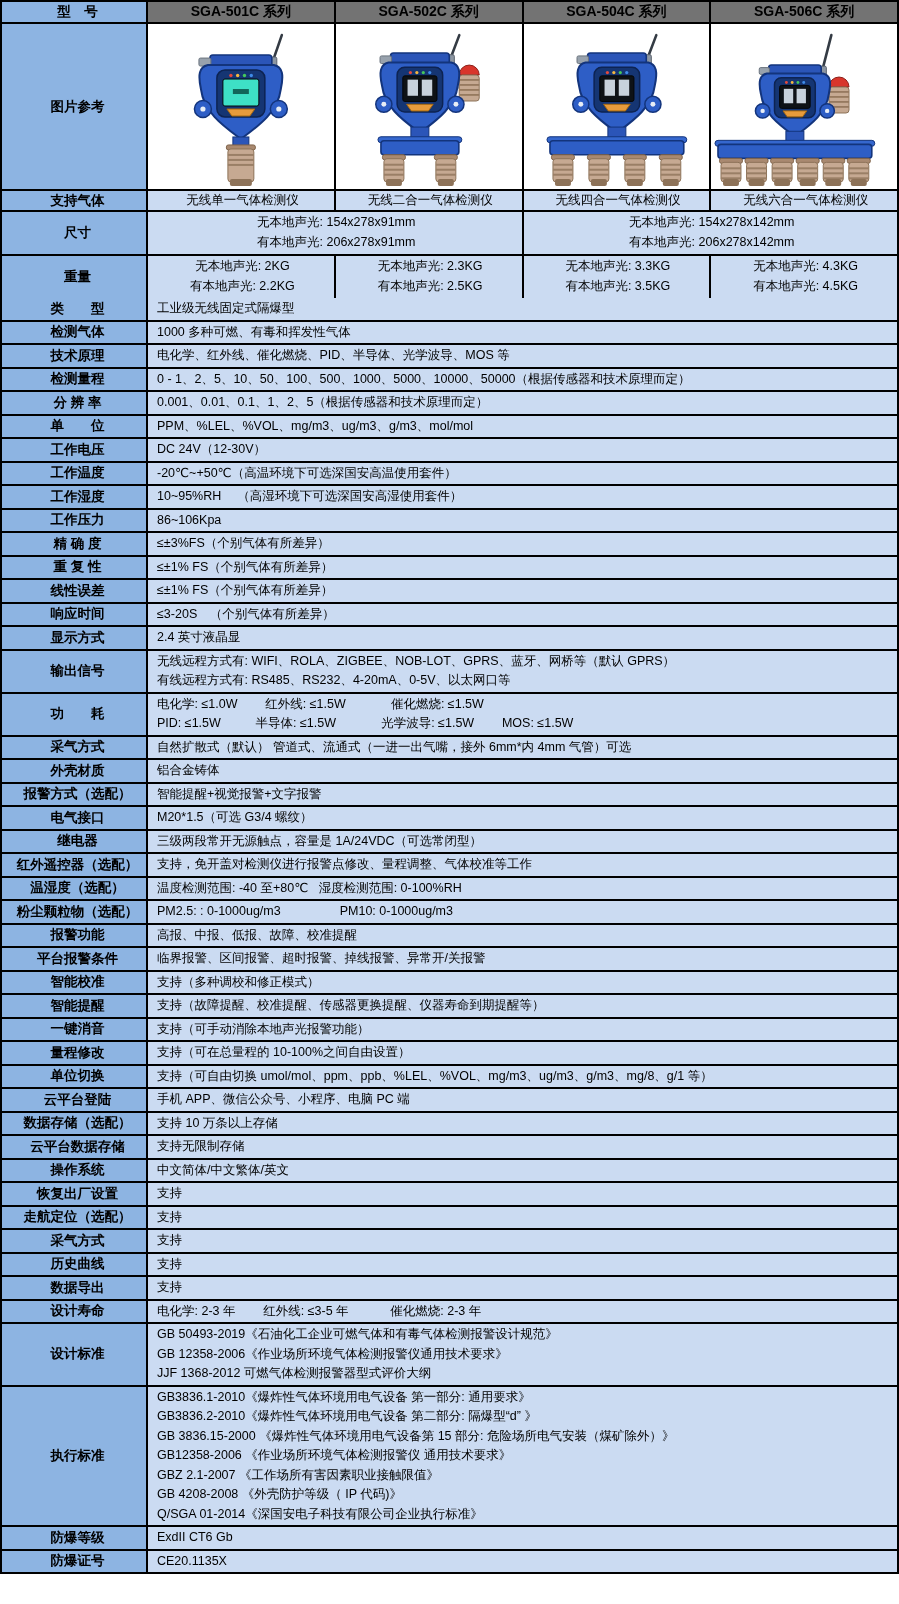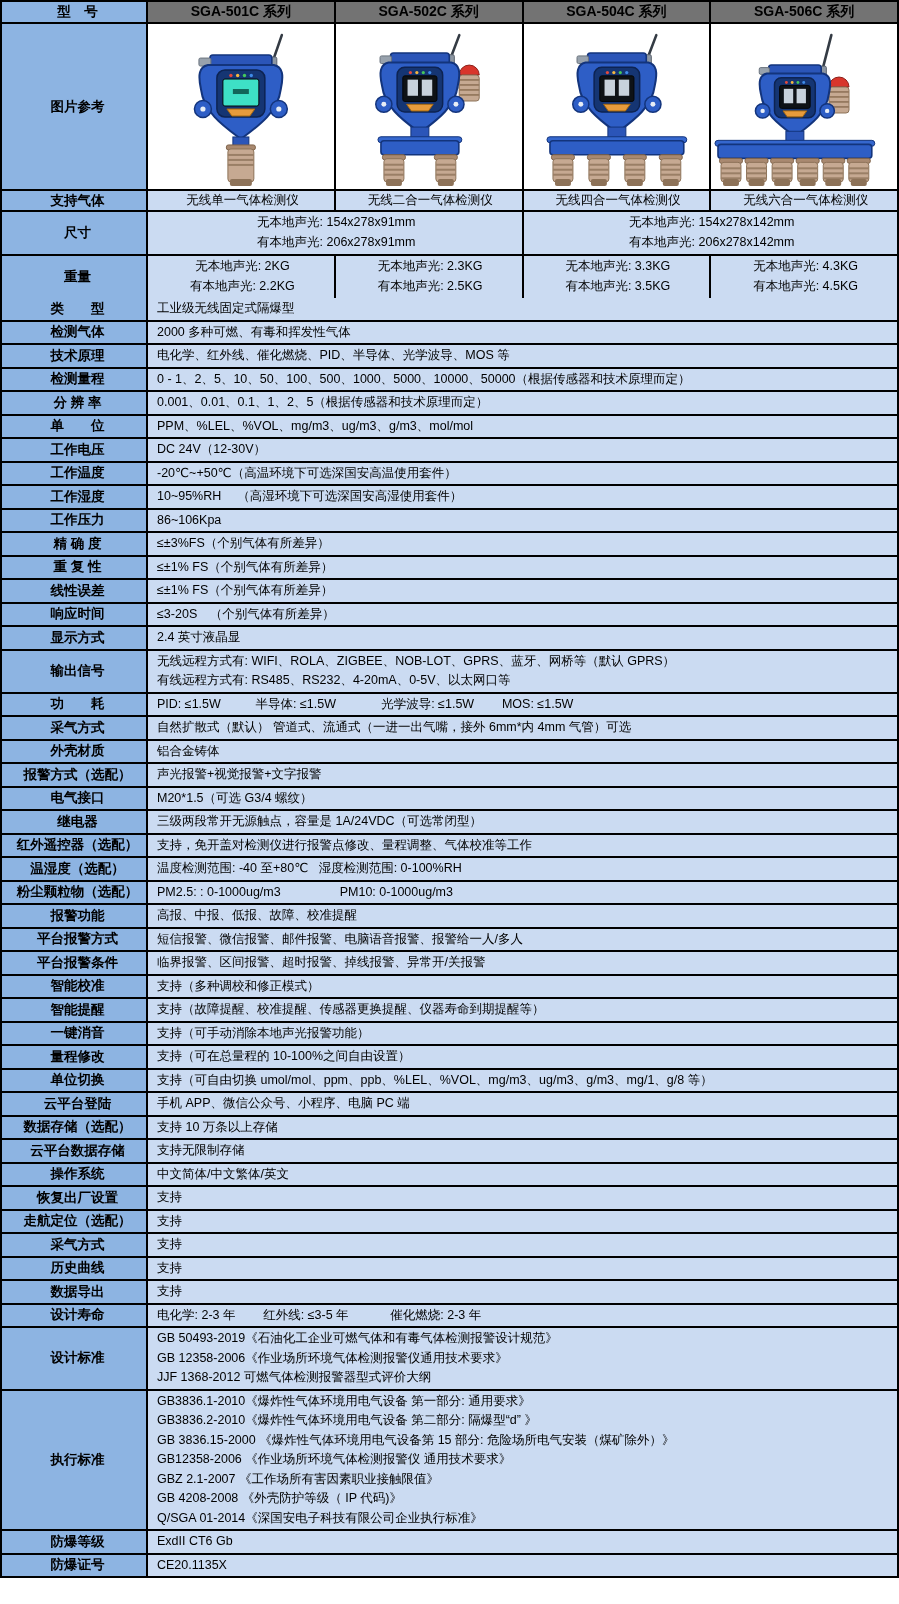--- a/index.html
+++ b/index.html
@@ -277,21 +277,21 @@
   <div class="row spec">
     <div class="c lab">类　　型</div>
     <div class="c val">
           <div class="line">工业级无线固定式隔爆型</div>
         </div>
   </div>
 
   <div class="row spec">
     <div class="c lab">检测气体</div>
     <div class="c val">
-          <div class="line">2000 多种可燃、有毒和挥发性气体</div>
+          <div class="line">1000 多种可燃、有毒和挥发性气体</div>
         </div>
   </div>
 
   <div class="row spec">
     <div class="c lab">技术原理</div>
     <div class="c val">
           <div class="line">电化学、红外线、催化燃烧、PID、半导体、光学波导、MOS 等</div>
         </div>
   </div>
 
@@ -383,20 +383,21 @@
     <div class="c lab">输出信号</div>
     <div class="c val">
           <div class="line">无线远程方式有: WIFI、ROLA、ZIGBEE、NOB-LOT、GPRS、蓝牙、网桥等（默认 GPRS）</div>
           <div class="line">有线远程方式有: RS485、RS232、4-20mA、0-5V、以太网口等</div>
         </div>
   </div>
 
   <div class="row spec">
     <div class="c lab">功　　耗</div>
     <div class="c val">
+          <div class="line">电化学: ≤1.0W        红外线: ≤1.5W             催化燃烧: ≤1.5W</div>
           <div class="line">PID: ≤1.5W          半导体: ≤1.5W             光学波导: ≤1.5W        MOS: ≤1.5W</div>
         </div>
   </div>
 
   <div class="row spec">
     <div class="c lab">采气方式</div>
     <div class="c val">
           <div class="line">自然扩散式（默认） 管道式、流通式（一进一出气嘴，接外 6mm*内 4mm 气管）可选</div>
         </div>
   </div>
@@ -404,21 +405,21 @@
   <div class="row spec">
     <div class="c lab">外壳材质</div>
     <div class="c val">
           <div class="line">铝合金铸体</div>
         </div>
   </div>
 
   <div class="row spec">
     <div class="c lab">报警方式（选配）</div>
     <div class="c val">
-          <div class="line">声光报警+视觉报警+文字报警</div>
+          <div class="line">智能提醒+视觉报警+文字报警</div>
         </div>
   </div>
 
   <div class="row spec">
     <div class="c lab">电气接口</div>
     <div class="c val">
           <div class="line">M20*1.5（可选 G3/4 螺纹）</div>
         </div>
   </div>
 
@@ -450,26 +451,20 @@
         </div>
   </div>
 
   <div class="row spec">
     <div class="c lab">报警功能</div>
     <div class="c val">
           <div class="line">高报、中报、低报、故障、校准提醒</div>
         </div>
   </div>
 
-  <div class="row spec">
-    <div class="c lab">平台报警方式</div>
-    <div class="c val">
-          <div class="line">短信报警、微信报警、邮件报警、电脑语音报警、报警给一人/多人</div>
-        </div>
-  </div>
 
   <div class="row spec">
     <div class="c lab">平台报警条件</div>
     <div class="c val">
           <div class="line">临界报警、区间报警、超时报警、掉线报警、异常开/关报警</div>
         </div>
   </div>
 
   <div class="row spec">
     <div class="c lab">智能校准</div>
@@ -495,21 +490,21 @@
   <div class="row spec">
     <div class="c lab">量程修改</div>
     <div class="c val">
           <div class="line">支持（可在总量程的 10-100%之间自由设置）</div>
         </div>
   </div>
 
   <div class="row spec">
     <div class="c lab">单位切换</div>
     <div class="c val">
-          <div class="line">支持（可自由切换 umol/mol、ppm、ppb、%LEL、%VOL、mg/m3、ug/m3、g/m3、mg/1、g/8 等）</div>
+          <div class="line">支持（可自由切换 umol/mol、ppm、ppb、%LEL、%VOL、mg/m3、ug/m3、g/m3、mg/8、g/1 等）</div>
         </div>
   </div>
 
   <div class="row spec">
     <div class="c lab">云平台登陆</div>
     <div class="c val">
           <div class="line">手机 APP、微信公众号、小程序、电脑 PC 端</div>
         </div>
   </div>
 

